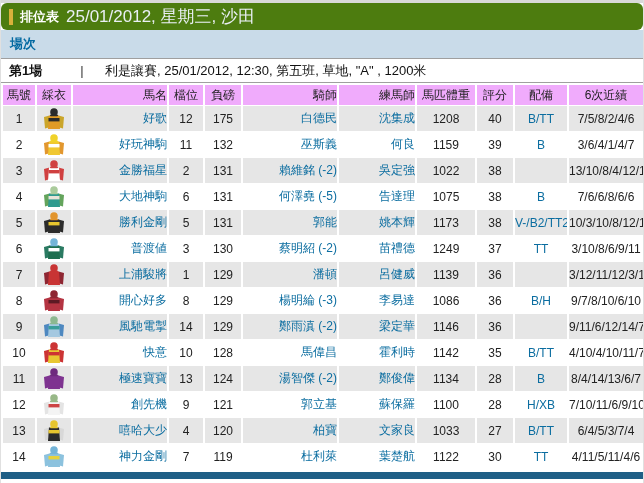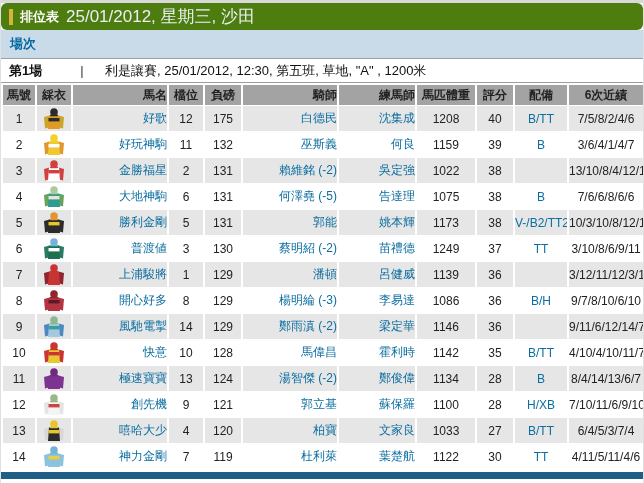--- a/index.html
+++ b/index.html
@@ -30,21 +30,21 @@
   
   .race-info { height:25px; border-top:1px solid #9f9f9f; border-bottom:1px solid #9f9f9f;
                display:flex; align-items:center; font-size:13px; background:#fff; }
   .race-no { font-weight:bold; color:#111; padding-left:8px; width:66px; }
   .race-sep { color:#333; width:30px; text-align:center; }
   .race-details { color:#111; margin-left:8px; }
 
   
   table { width:644px; table-layout:fixed; border-collapse:separate;
           border-spacing:2px 1px; font-size:12px; margin-top:1px; }
-  th { height:20px; font-weight:bold; color:#222; background:#a3a3a3;
+  th { height:20px; font-weight:normal; color:#222; background:#f0abfc;
        white-space:nowrap; overflow:hidden; }
   td { height:25px; white-space:nowrap; overflow:hidden; color:#222; }
   tbody tr:nth-child(odd) td { background:#e6e6e6; }
   tbody tr:nth-child(even) td { background:#ffffff; }
   .c { text-align:center; }
   .l { text-align:right; padding-left:3px; }
   .link { color:#0b6da0; }
   td svg { vertical-align:middle; }
 
   .bottom-bar { height:7px; background:#1f5f86; margin-top:2px; }

